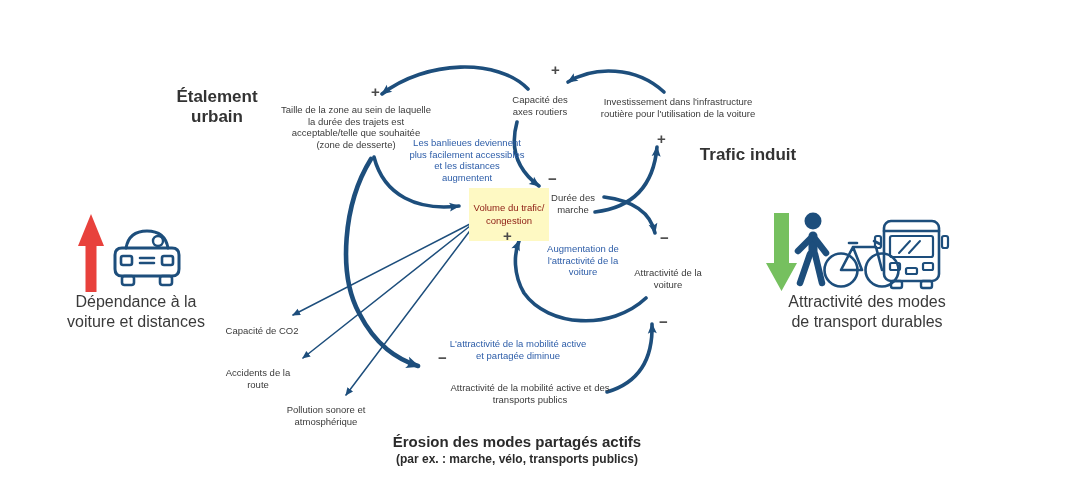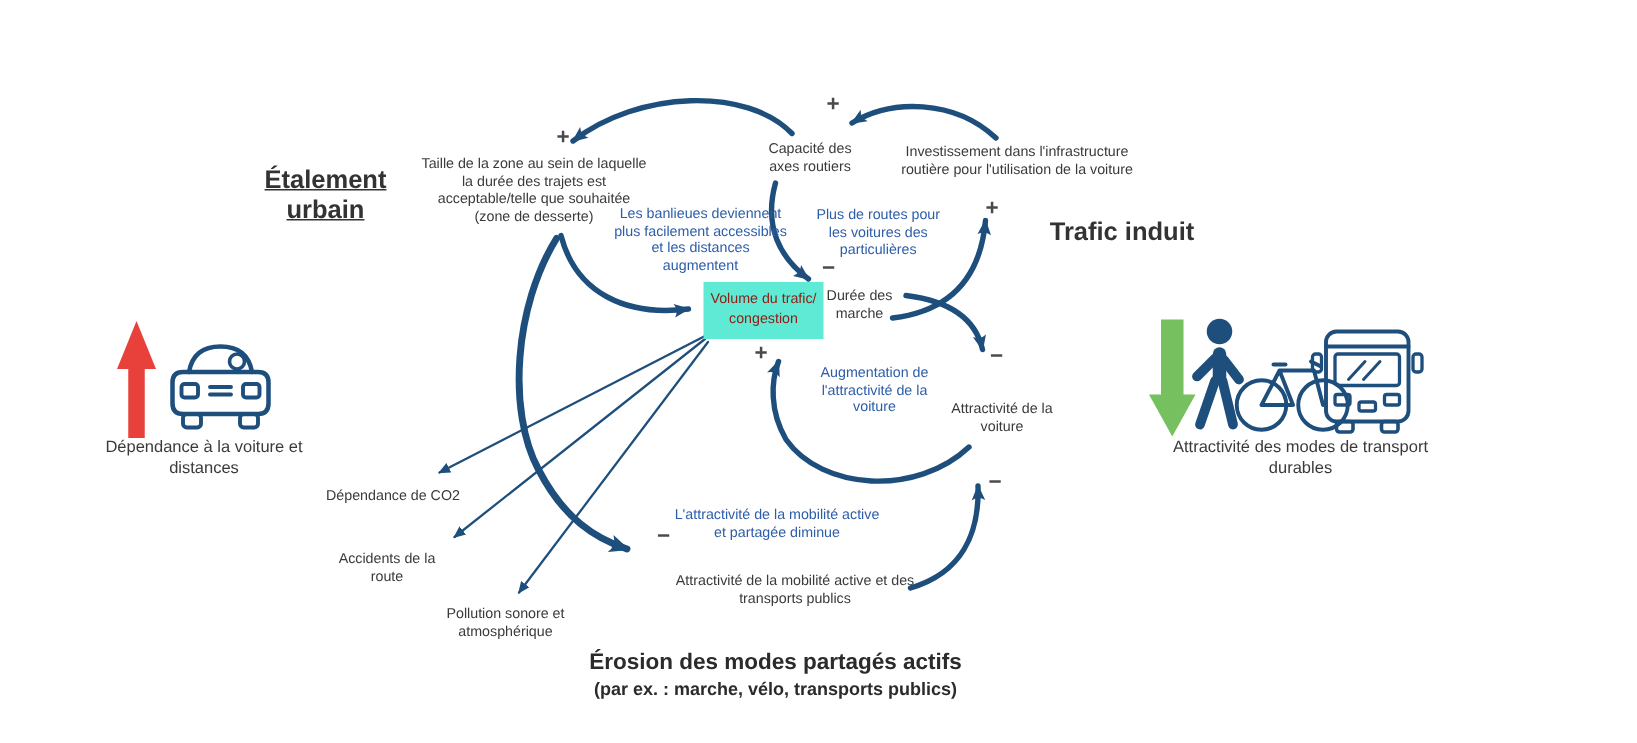--- a/index.html
+++ b/index.html
@@ -3,27 +3,27 @@
 <meta charset="utf-8">
 <style>
   html,body{margin:0;padding:0;background:#ffffff;}
   .canvas{
     position:relative;width:1091px;height:495px;background:#ffffff;overflow:hidden;
     font-family:"Liberation Sans", sans-serif;color:#3a3a3a;
   }
   .lbl{position:absolute;text-align:center;font-size:9.5px;line-height:1.22;color:#3a3a3a;}
   .blue{color:#2d5da8;}
   .big{font-size:17px;font-weight:bold;line-height:1.2;color:#333;}
-  .med{font-size:11px;line-height:1.25;}
+  .med{font-size:16px;line-height:1.25;}
   .erosion-t{font-size:15px;font-weight:bold;color:#2b2b2b;}
   .erosion-s{font-size:12px;color:#2b2b2b;}
   .sign{position:absolute;font-size:15px;font-weight:600;color:#4a4a4a;line-height:1;}
   .central-box{
-    position:absolute;left:469px;top:188px;width:80px;height:38px;
-    background:#5eead4;color:#8f2016;font-size:9.5px;line-height:1.35;
+    position:absolute;left:469px;top:188px;width:80px;height:53px;
+    background:#fef9c3;color:#8f2016;font-size:9.5px;line-height:1.35;
     display:flex;flex-direction:column;align-items:center;justify-content:center;text-align:center;
   }
   svg.layer{position:absolute;left:0;top:0;}
 </style>
 </head>
 <body>
 
 <div class="canvas">
 
   <svg class="layer" width="1091" height="495" viewBox="0 0 1091 495">
@@ -108,37 +108,36 @@
       <rect x="890" y="263" width="10" height="7" rx="1.5" stroke-width="2.2"></rect>
       <rect x="923" y="263" width="10" height="7" rx="1.5" stroke-width="2.2"></rect>
       <rect x="906" y="268" width="11" height="6" rx="1.5" stroke-width="2.2"></rect>
       <rect x="875" y="236" width="6" height="12" rx="2" stroke-width="2.2"></rect>
       <rect x="942" y="236" width="6" height="12" rx="2" stroke-width="2.2"></rect>
       <rect x="891" y="281" width="11" height="7" rx="2" stroke-width="2.4"></rect>
       <rect x="921" y="281" width="11" height="7" rx="2" stroke-width="2.4"></rect>
     </g>
   </svg>
 
-  <div class="lbl big" style="left:158px;top:110px;width:118px;text-decoration:underline;">Étalement urbain</div>
+  <div class="lbl big" style="left:158px;top:87px;width:118px;">Étalement urbain</div>
   <div class="lbl big" style="left:688px;top:145px;width:120px;">Trafic induit</div>
 
   <div class="lbl" style="left:281px;top:104px;width:150px;">Taille de la zone au sein de laquelle la durée des trajets est acceptable/telle que souhaitée (zone de desserte)</div>
   <div class="lbl" style="left:505px;top:94px;width:70px;">Capacité des axes routiers</div>
   <div class="lbl" style="left:594px;top:96px;width:168px;">Investissement dans l'infrastructure routière pour l'utilisation de la voiture</div>
   <div class="lbl" style="left:543px;top:192px;width:60px;">Durée des marche</div>
   <div class="lbl" style="left:625px;top:267px;width:86px;">Attractivité de la voiture</div>
-  <div class="lbl" style="left:203px;top:325px;width:118px;">Dépendance de CO2</div>
+  <div class="lbl" style="left:203px;top:325px;width:118px;">Capacité de CO2</div>
   <div class="lbl" style="left:220px;top:367px;width:76px;">Accidents de la route</div>
-  <div class="lbl" style="left:287px;top:404px;width:100px;">Pollution sonore et atmosphérique</div>
+  <div class="lbl" style="left:276px;top:404px;width:100px;">Pollution sonore et atmosphérique</div>
   <div class="lbl" style="left:432px;top:382px;width:196px;">Attractivité de la mobilité active et des transports publics</div>
   <div class="lbl med" style="left:58px;top:292px;width:156px;">Dépendance à la voiture et distances</div>
   <div class="lbl med" style="left:778px;top:292px;width:178px;">Attractivité des modes de transport durables</div>
 
   <div class="lbl blue" style="left:408px;top:137px;width:118px;">Les banlieues deviennent plus facilement accessibles et les distances augmentent</div>
-  <div class="lbl blue" style="left:538px;top:138px;width:95px;">Plus de routes pour les voitures des particulières</div>
   <div class="lbl blue" style="left:534px;top:243px;width:98px;">Augmentation de l'attractivité de la voiture</div>
   <div class="lbl blue" style="left:448px;top:326px;width:140px;margin-top:12px;">L'attractivité de la mobilité active et partagée diminue</div>
 
   <div class="central-box">
     <span>Volume du trafic/</span>
     <span>congestion</span>
   </div>
 
   <span class="sign" style="left:371px;top:84px;">+</span>
   <span class="sign" style="left:551px;top:62px;">+</span>

